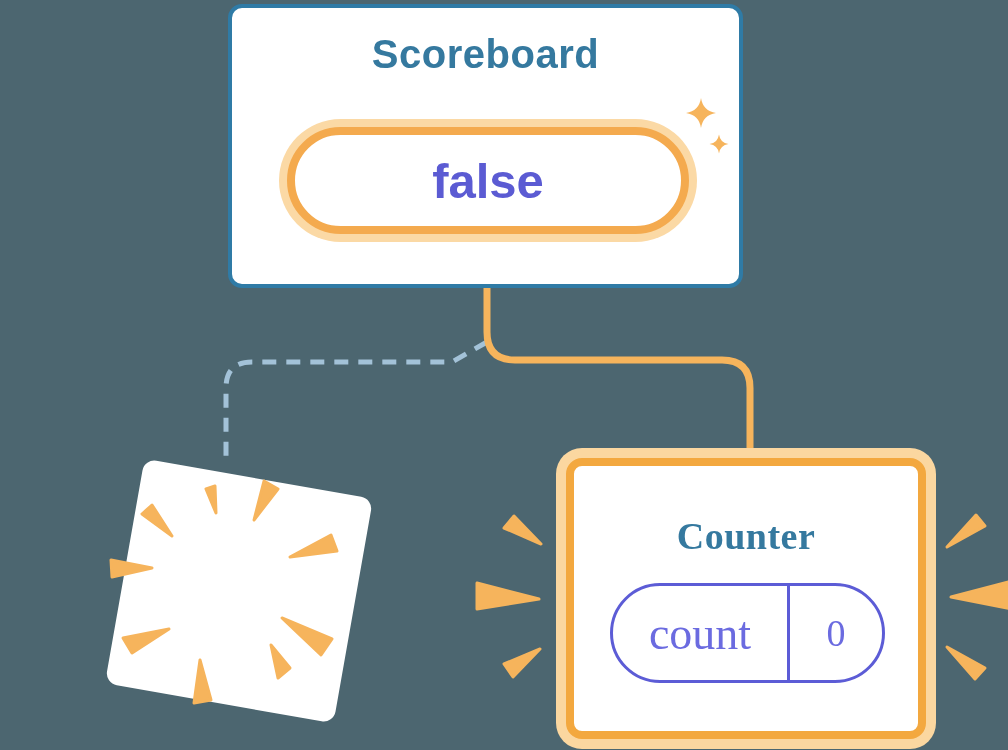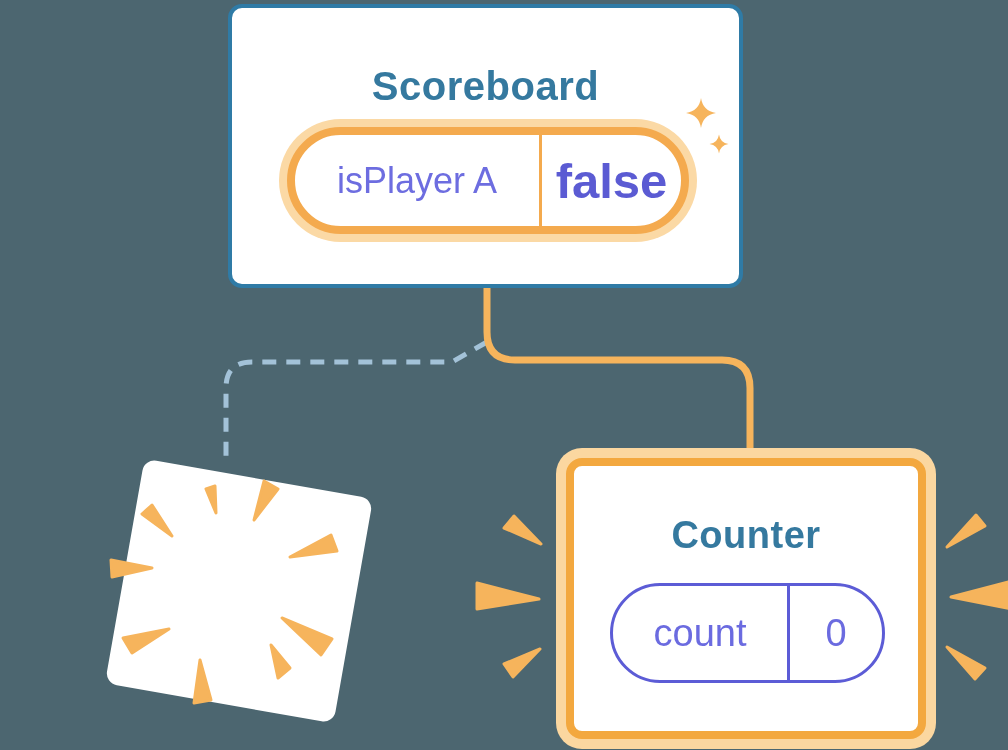--- a/index.html
+++ b/index.html
@@ -15,21 +15,21 @@
   
   .scoreboard-card{
     position:absolute;left:228px;top:4px;width:515px;height:284px;
     box-sizing:border-box;background:#ffffff;
     border:4px solid #2f7ba6;border-radius:14px;z-index:3;
   }
   .component-title{
     text-align:center;font-size:40px;font-weight:600;color:#35799f;
     letter-spacing:0.5px;
   }
-  .scoreboard-card .component-title{margin-top:56px;}
+  .scoreboard-card .component-title{margin-top:24px;}
 
   .state-pill{
     position:absolute;box-sizing:border-box;background:#ffffff;
     display:flex;align-items:stretch;border-radius:70px;
   }
   .pill-orange{
     left:55px;top:119px;width:402px;height:107px;
     border:8px solid #f4aa4e;
     box-shadow:0 0 0 8px #fbd9a5;
   }
@@ -41,31 +41,31 @@
   .pill-orange .pill-value{
     flex:1;display:flex;align-items:center;justify-content:center;
     font-size:49px;font-weight:700;color:#5b5bd3;
   }
 
   
   .counter-card{
     position:absolute;left:566px;top:458px;width:360px;height:281px;
     box-sizing:border-box;background:#ffffff;
     border:8px solid #f3a83f;border-radius:16px;
-    box-shadow:0 0 0 10px #fbd7a0;z-index:3;
+    box-shadow:0 0 0 10px #fbd7a0;z-index:3;font-family:Liberation Serif, serif;
   }
   .counter-card .component-title{margin-top:48px;font-size:38px;}
   .pill-indigo{
     left:36px;top:117px;width:275px;height:100px;
     border:3px solid #5c5cd6;
   }
   .pill-indigo .pill-key{
     width:174px;border-right:3px solid #5c5cd6;
     display:flex;align-items:center;justify-content:center;
-    font-size:38px;color:#6b6be0;
+    font-size:46px;color:#6b6be0;
   }
   .pill-indigo .pill-value{
     flex:1;display:flex;align-items:center;justify-content:center;
     font-size:38px;color:#6b6be0;
   }
 
   
   .ghost-card{
     position:absolute;left:123px;top:477px;width:232px;height:228px;
     background:#ffffff;border-radius:12px;
@@ -80,21 +80,20 @@
   <div class="ghost-card"></div>
 
   <svg class="svg-back" viewBox="0 0 1008 750">
     <path d="M 487 342 L 452 362 L 252 362 Q 226 362 226 388 L 226 461" fill="none" stroke="#a3c2d8" stroke-width="5" stroke-dasharray="14 10"></path>
     <path d="M 487 288 L 487 332 Q 487 360 515 360 L 722 360 Q 750 360 750 388 L 750 458" fill="none" stroke="#f6b45c" stroke-width="7"></path>
   </svg>
 
   <div class="scoreboard-card">
     <div class="component-title">Scoreboard</div>
     <div class="state-pill pill-orange">
-      <div class="pill-key">isPlayer A</div>
       <div class="pill-value">false</div>
     </div>
   </div>
 
   <div class="counter-card">
     <div class="component-title">Counter</div>
     <div class="state-pill pill-indigo">
       <div class="pill-key">count</div>
       <div class="pill-value">0</div>
     </div>

